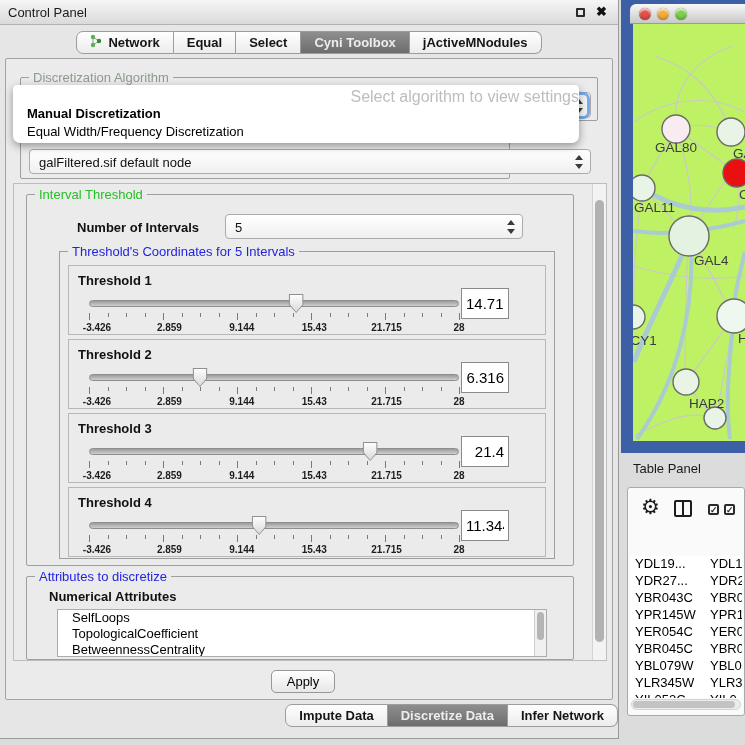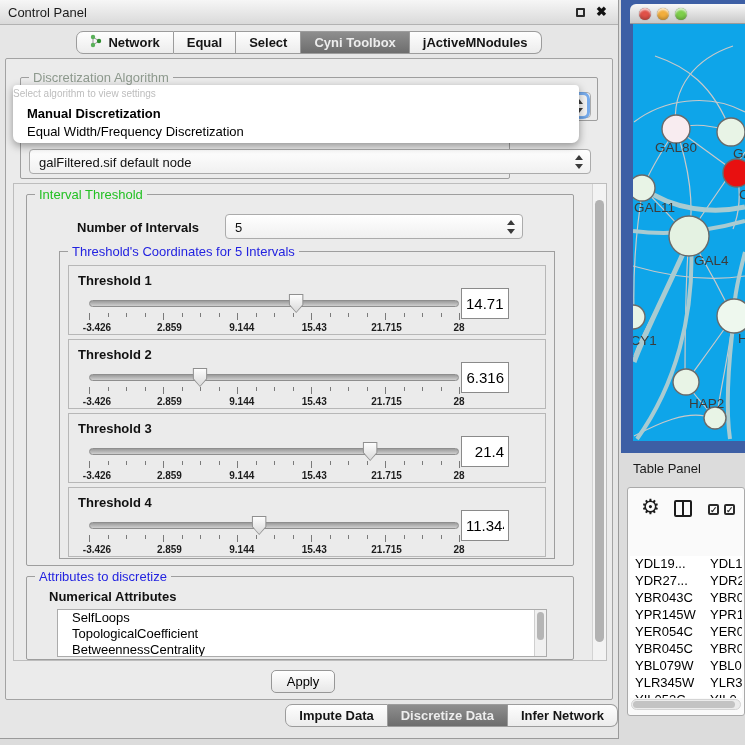--- a/index.html
+++ b/index.html
@@ -47,21 +47,21 @@
   .stepper .dn{bottom:0;border-top:5px solid #3a3a3a;}
   .g-alg{left:14px;top:18px;width:578px;height:44px;}
   .alg-combo{left:8px;top:14px;width:562px;height:26px;}
   .focusbox{position:absolute;right:3px;top:2px;width:17px;height:21px;border-radius:4px;
             background:#f4f4f4;box-shadow:0 0 0 3px rgba(96,158,233,.85);}
   .focusbox .stepper{right:3px;}
 
   
   .popup{position:absolute;left:7px;top:26px;width:566px;height:58px;background:#fff;z-index:40;
          border-radius:4px 4px 7px 7px;box-shadow:0 3px 9px rgba(0,0,0,.38);padding-top:3px;}
-  .popup .hint{text-align:left;color:#bdbdbd;font-size:10px;height:17px;}
+  .popup .hint{text-align:right;color:#bdbdbd;font-size:16px;height:17px;}
   .popup .opt{font-size:13px;line-height:18px;padding-left:14px;color:#000;}
   .popup .opt.bold{font-weight:bold;}
 
   .g-table{left:14px;top:76px;width:490px;height:44px;}
   .table-combo{left:8px;top:13px;width:562px;height:25px;}
 
   
   .scrollwrap{position:absolute;left:7px;top:124px;width:594px;height:478px;
               background:#ebebeb;border:1px solid #bdbdbd;}
   .vscroll{position:absolute;right:0;top:0;bottom:0;width:14px;background:#f3f3f3;border-left:1px solid #d3d3d3;}
@@ -104,21 +104,21 @@
 
   
   .netwin{position:absolute;left:621px;top:0;width:124px;height:453px;background:#3d5fa5;}
   .net-title{position:absolute;left:9px;top:4px;right:0;height:20px;
              background:linear-gradient(#f8f8f8,#c8c8c8);border-radius:6px 0 0 0;border-bottom:1px solid #9a9a9a;}
   .tl{position:absolute;top:4px;width:12px;height:12px;border-radius:50%;
       box-shadow:inset 0 2px 2px rgba(255,255,255,.75),inset 0 -2px 3px rgba(0,0,0,.22),0 0 1px rgba(0,0,0,.55);}
   .tl.red{left:9px;background:#e05148;}
   .tl.yellow{left:27px;background:#f2ae3c;}
   .tl.green{left:45px;background:#7ecf4b;}
-  .net-canvas{position:absolute;left:12px;top:24px;width:112px;height:417px;background:#0ea5e9;overflow:hidden;}
+  .net-canvas{position:absolute;left:12px;top:24px;width:112px;height:417px;background:#bef264;overflow:hidden;}
   .net-canvas svg{display:block;}
   .eg{fill:none;stroke:#c9c9c9;stroke-width:1.2;}
   .et{fill:none;stroke:#a9cbd1;}
   .nlabel{font-size:13.5px;fill:#3c3c3c;}
 
   
   .tp-title{position:absolute;left:633px;top:461px;font-size:13px;color:#1a1a1a;}
   .tpanel{position:absolute;left:627px;top:487px;width:118px;height:229px;
           background:#fafafa;border:1px solid #aaa;border-radius:3px;}
   .gear{position:absolute;left:13px;top:8px;font-size:21px;color:#1c1c1c;line-height:1;}

